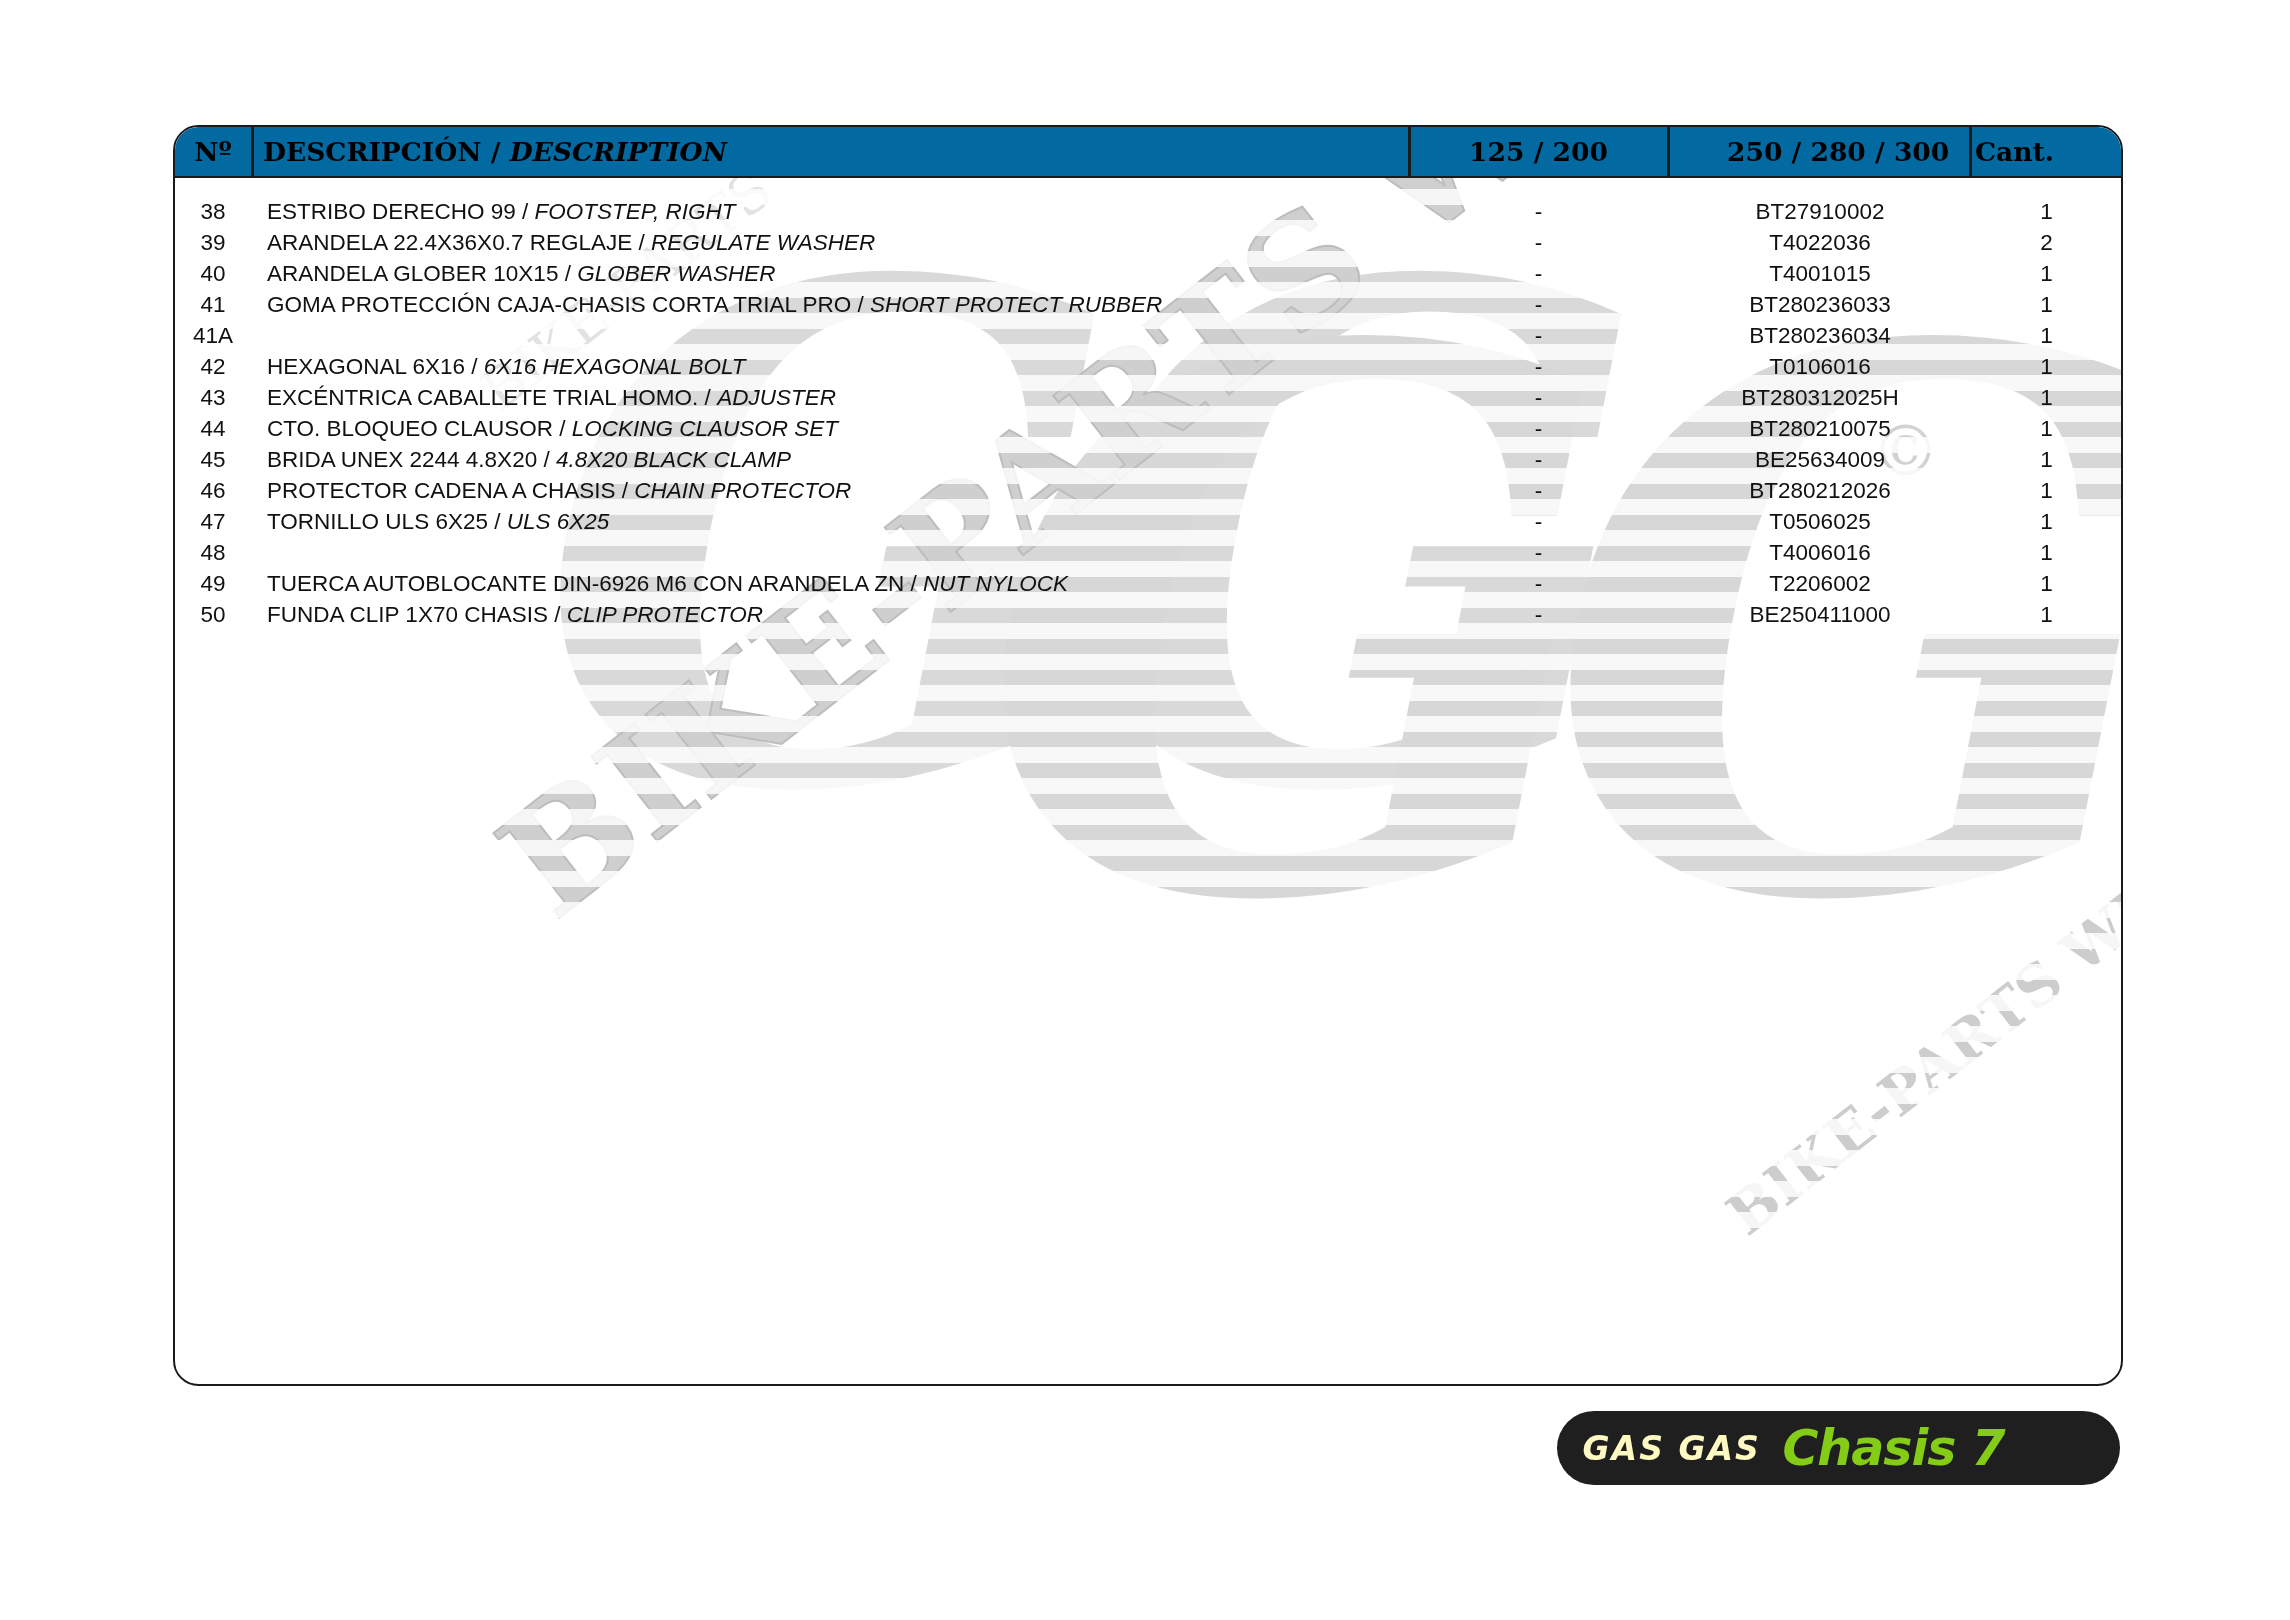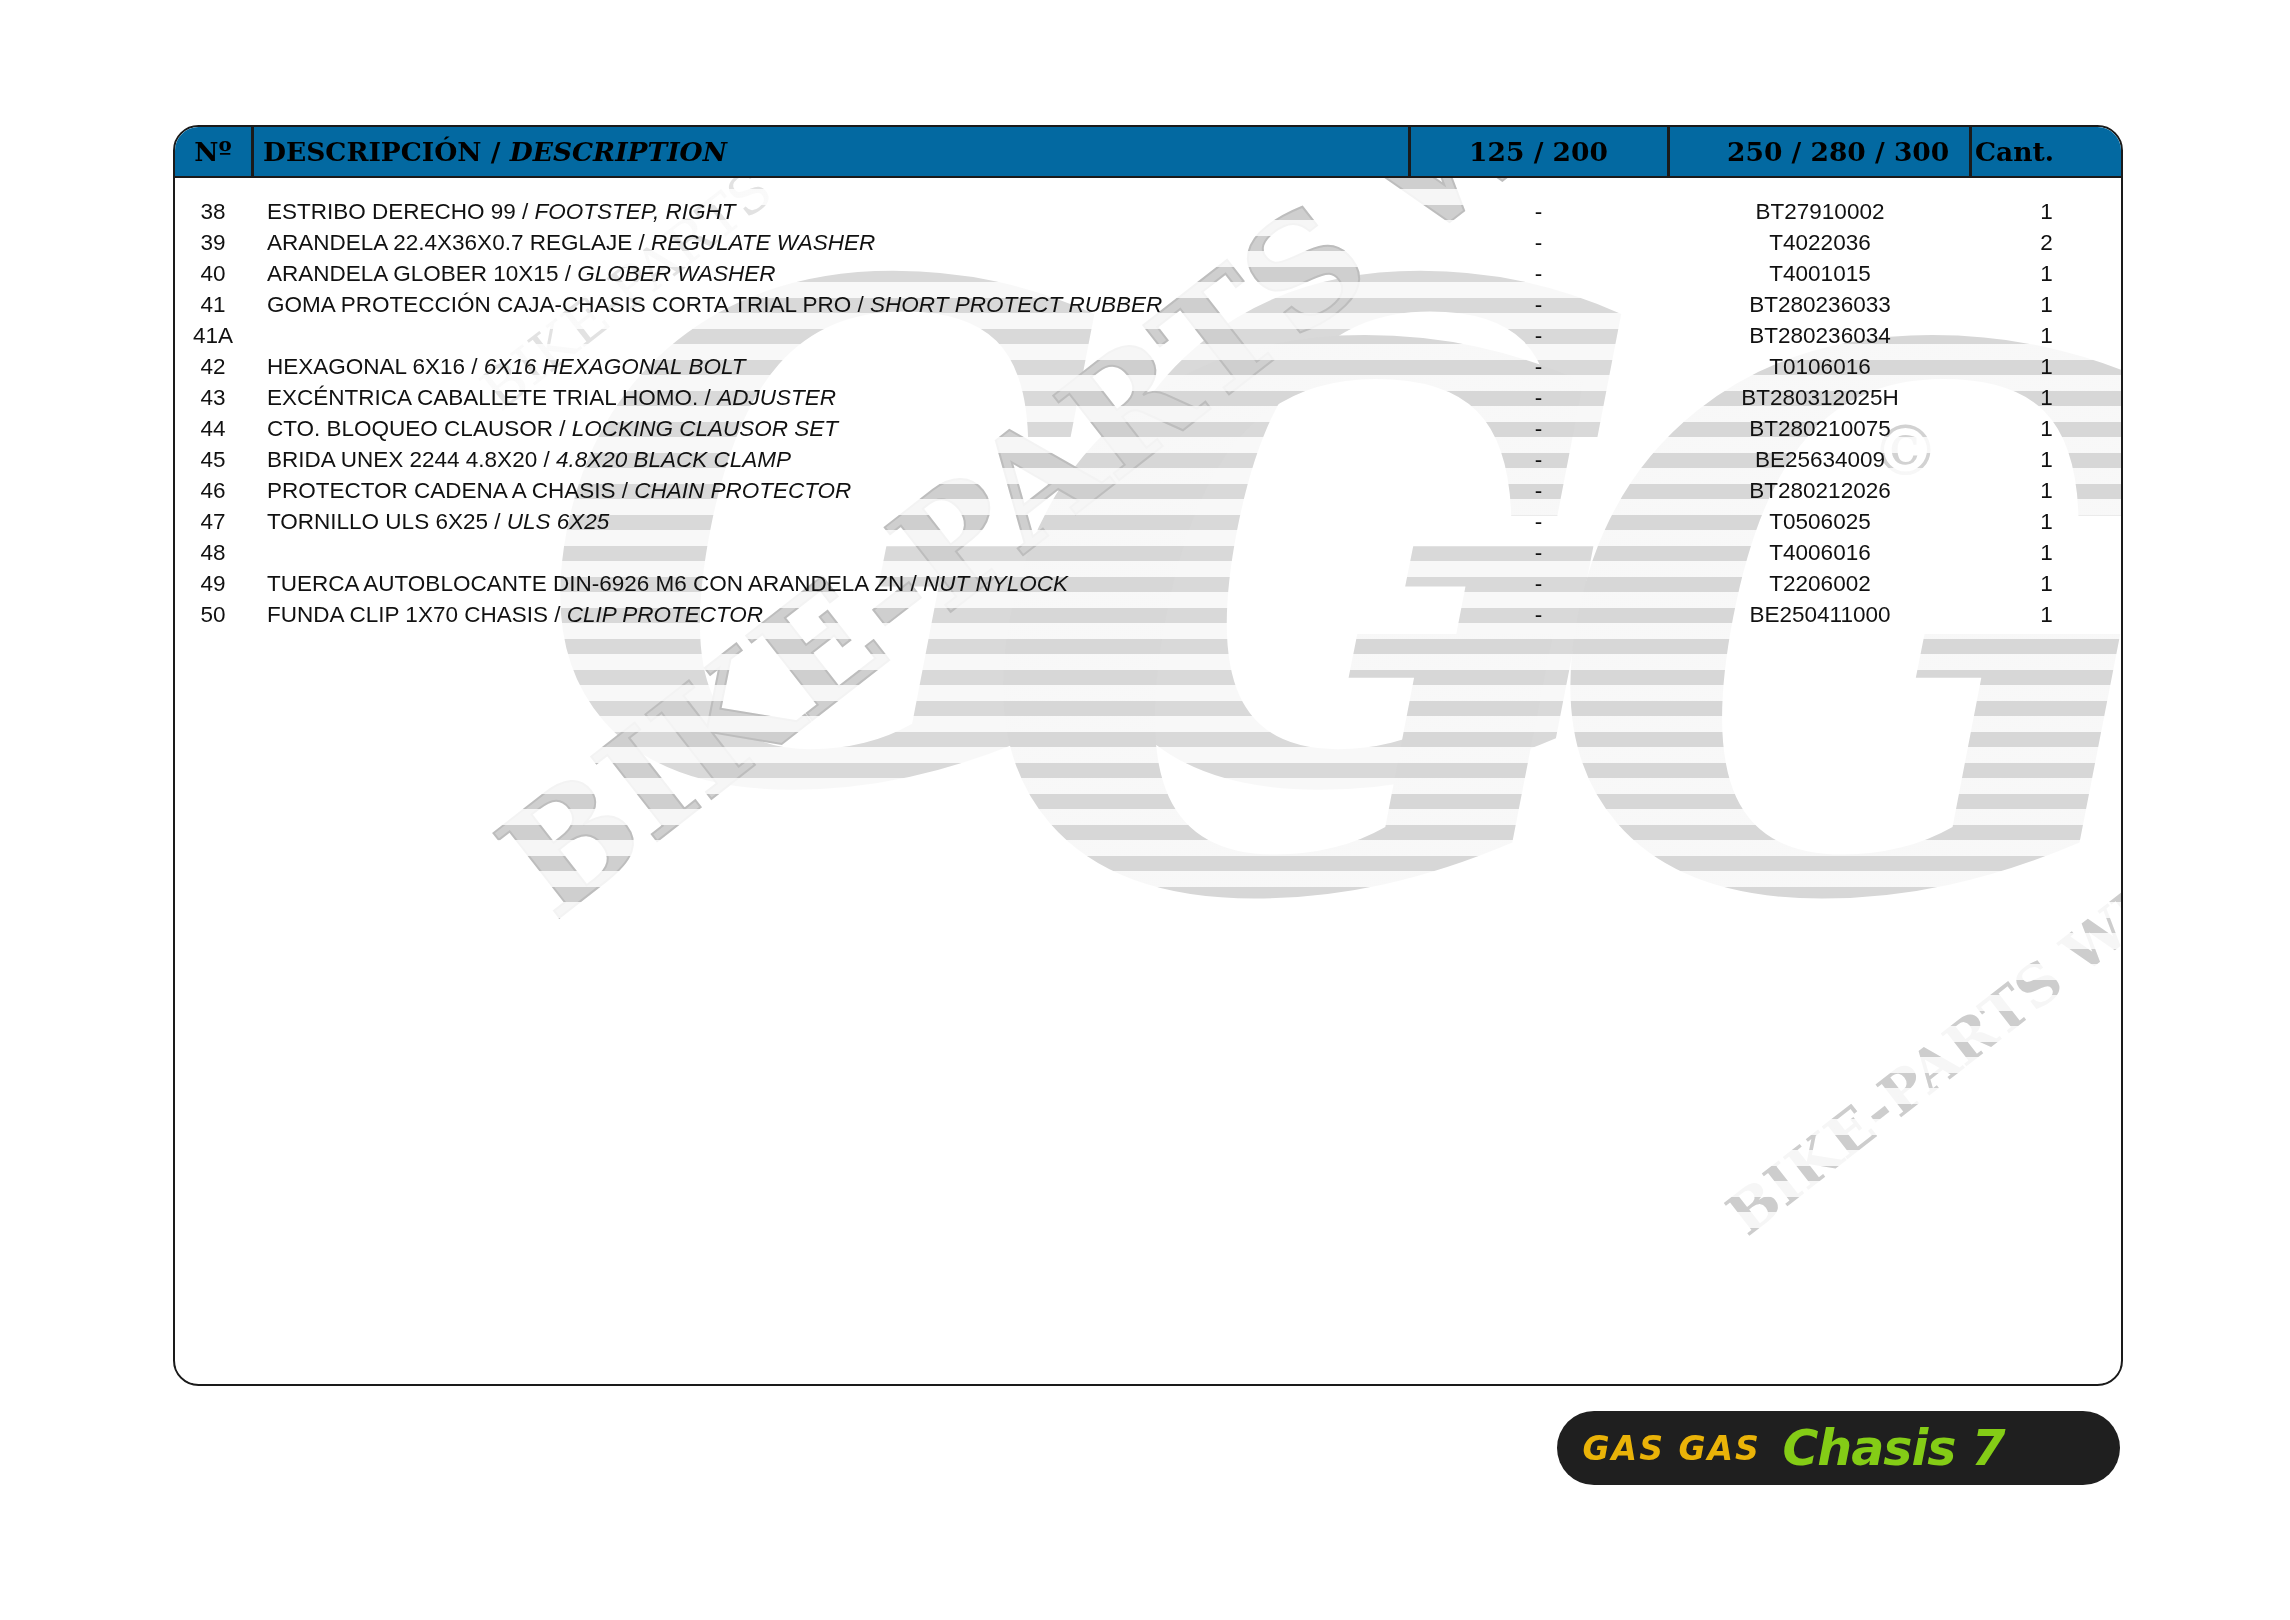--- a/index.html
+++ b/index.html
@@ -210,21 +210,21 @@
     justify-content: flex-start;
     padding-left: 25.5px;
     box-sizing: border-box;
   }
   .logo-gasgas {
     font-family: "DejaVu Sans", sans-serif;
     font-style: italic;
     font-weight: bold;
     font-size: 33px;
     letter-spacing: 2px;
-    color: #eab308;
+    color: #fef9c3;
     margin-right: 21.6px;
   }
   .logo-chasis {
     font-family: "DejaVu Sans", sans-serif;
     font-style: italic;
     font-weight: bold;
     font-size: 49px;
     color: #84cc16;
     letter-spacing: -1px;
   }

